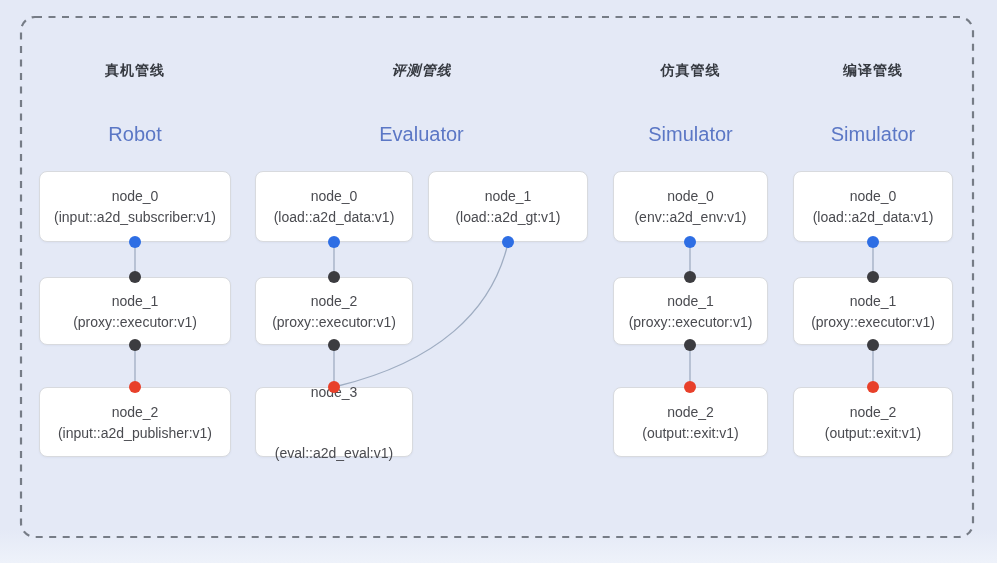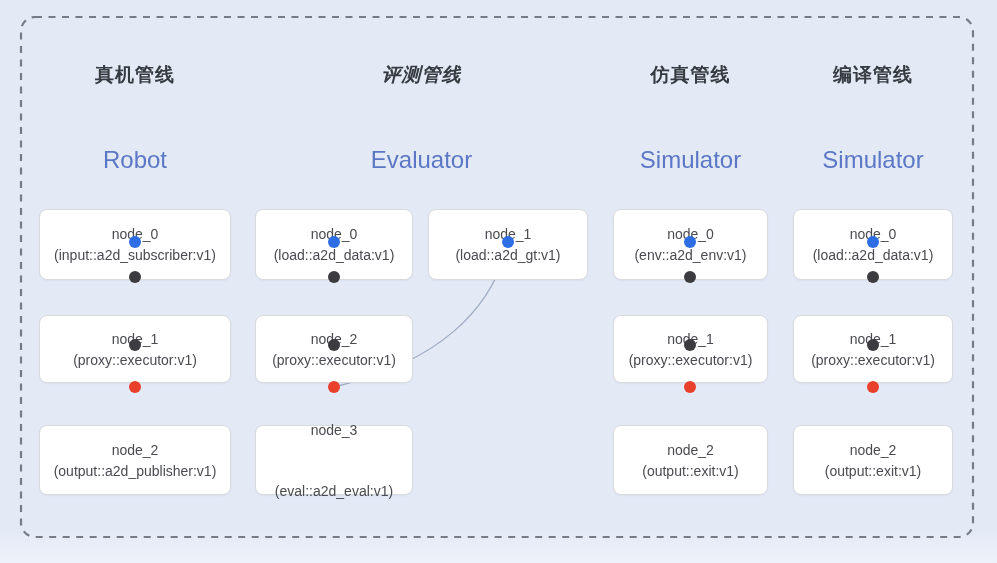--- a/index.html
+++ b/index.html
@@ -5,32 +5,31 @@
   html,body{margin:0;padding:0;}
   .canvas{
     position:relative;
     width:997px;height:563px;
     background:linear-gradient(180deg,#e4e9f6 0%,#e4e9f6 94%,#eef2fa 100%);
     font-family:"Liberation Sans","DejaVu Sans",sans-serif;
     overflow:hidden;
   }
   svg.layer{position:absolute;left:0;top:0;z-index:0;}
   .col-title{position:absolute;text-align:center;z-index:2;}
-  .col-title.zh{top:62px;height:28px;font-size:19px;font-weight:bold;color:#363a41;letter-spacing:1px;}
-  .col-title.en{top:123px;height:28px;font-size:24px;color:#5b77c5;margin-top:23px;}
+  .col-title.zh{top:62px;height:28px;font-size:14px;font-weight:bold;color:#363a41;letter-spacing:1px;}
+  .col-title.en{top:123px;height:28px;font-size:20px;color:#5b77c5;}
   .node{
     position:absolute;z-index:2;
     background:#ffffff;
     border:1px solid #d8dade;
     border-radius:8px;
     box-shadow:0 1px 2px rgba(60,70,110,0.05);
     display:flex;flex-direction:column;align-items:center;justify-content:center;
     box-sizing:border-box;
     color:#4a4b50;
-    margin-top:38px;
   }
   .node .nname{font-size:14px;line-height:21px;}
   .node .ntype{font-size:14px;line-height:20px;}
   .dot{position:absolute;width:12px;height:12px;border-radius:50%;z-index:3;}
   .dot.out{background:#2e6ee4;}
   .dot.mid{background:#3c3c40;}
   .dot.fin{background:#e8402a;}
 </style>
 </head>
 <body>
@@ -65,21 +64,21 @@
   <div class="node" style="left:39px;top:171px;width:192px;height:71px;">
     <div class="nname">node_0</div>
     <div class="ntype">(input::a2d_subscriber:v1)</div>
   </div>
   <div class="node" style="left:39px;top:277px;width:192px;height:68px;">
     <div class="nname">node_1</div>
     <div class="ntype">(proxy::executor:v1)</div>
   </div>
   <div class="node" style="left:39px;top:387px;width:192px;height:70px;">
     <div class="nname">node_2</div>
-    <div class="ntype">(output::a2d_publisher:v1)</div>
+    <div class="ntype">(input::a2d_publisher:v1)</div>
   </div>
 
   <div class="node" style="left:255px;top:171px;width:158px;height:71px;">
     <div class="nname">node_0</div>
     <div class="ntype">(load::a2d_data:v1)</div>
   </div>
   <div class="node" style="left:428px;top:171px;width:160px;height:71px;">
     <div class="nname">node_1</div>
     <div class="ntype">(load::a2d_gt:v1)</div>
   </div>

